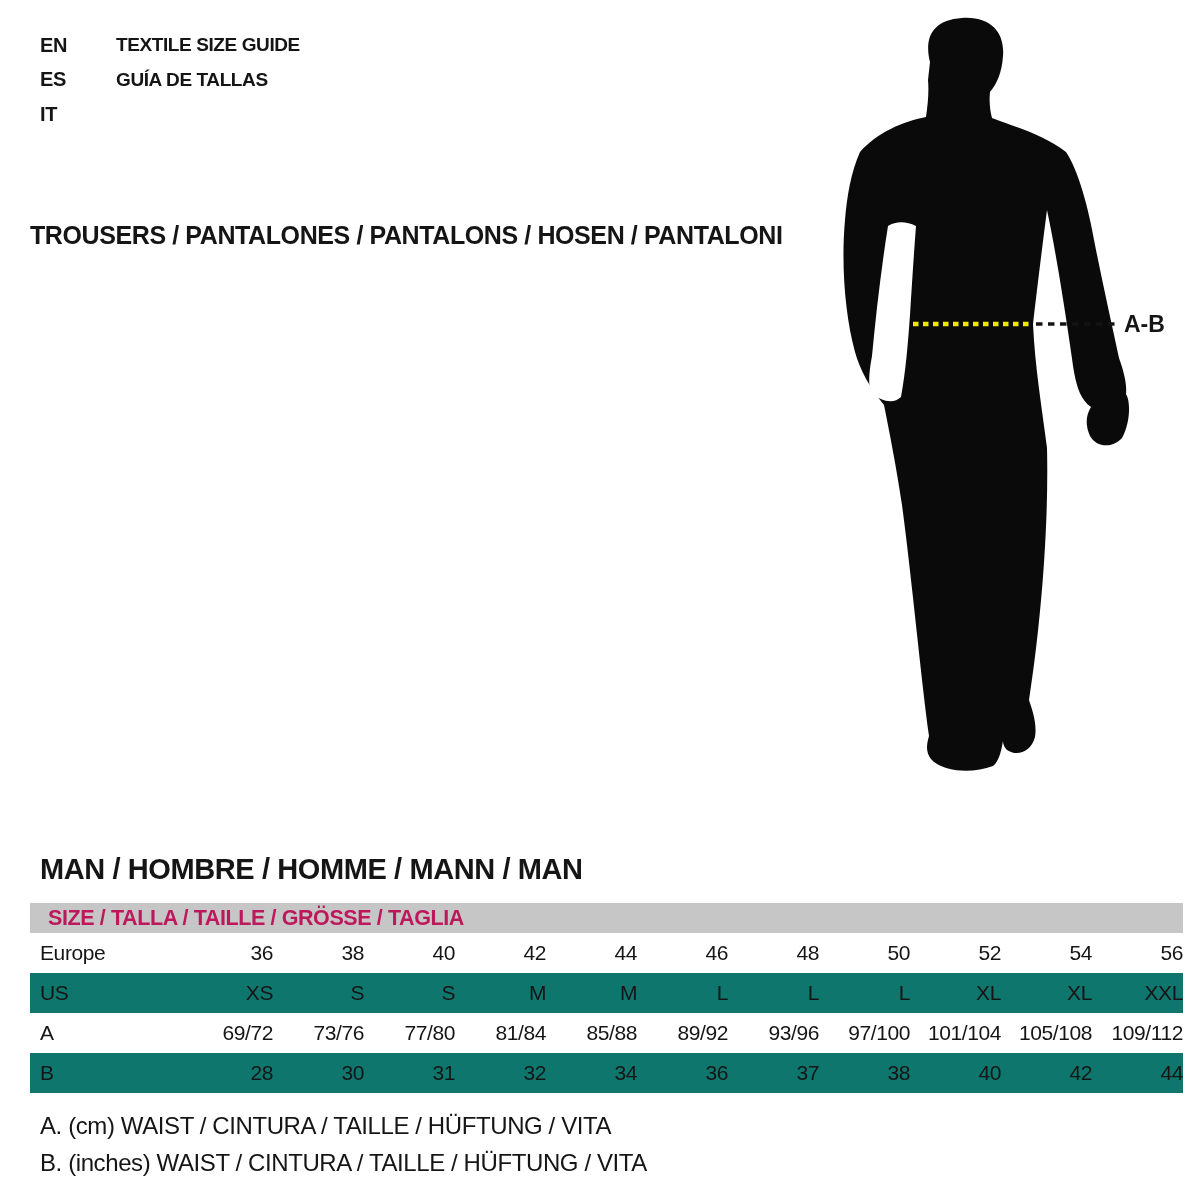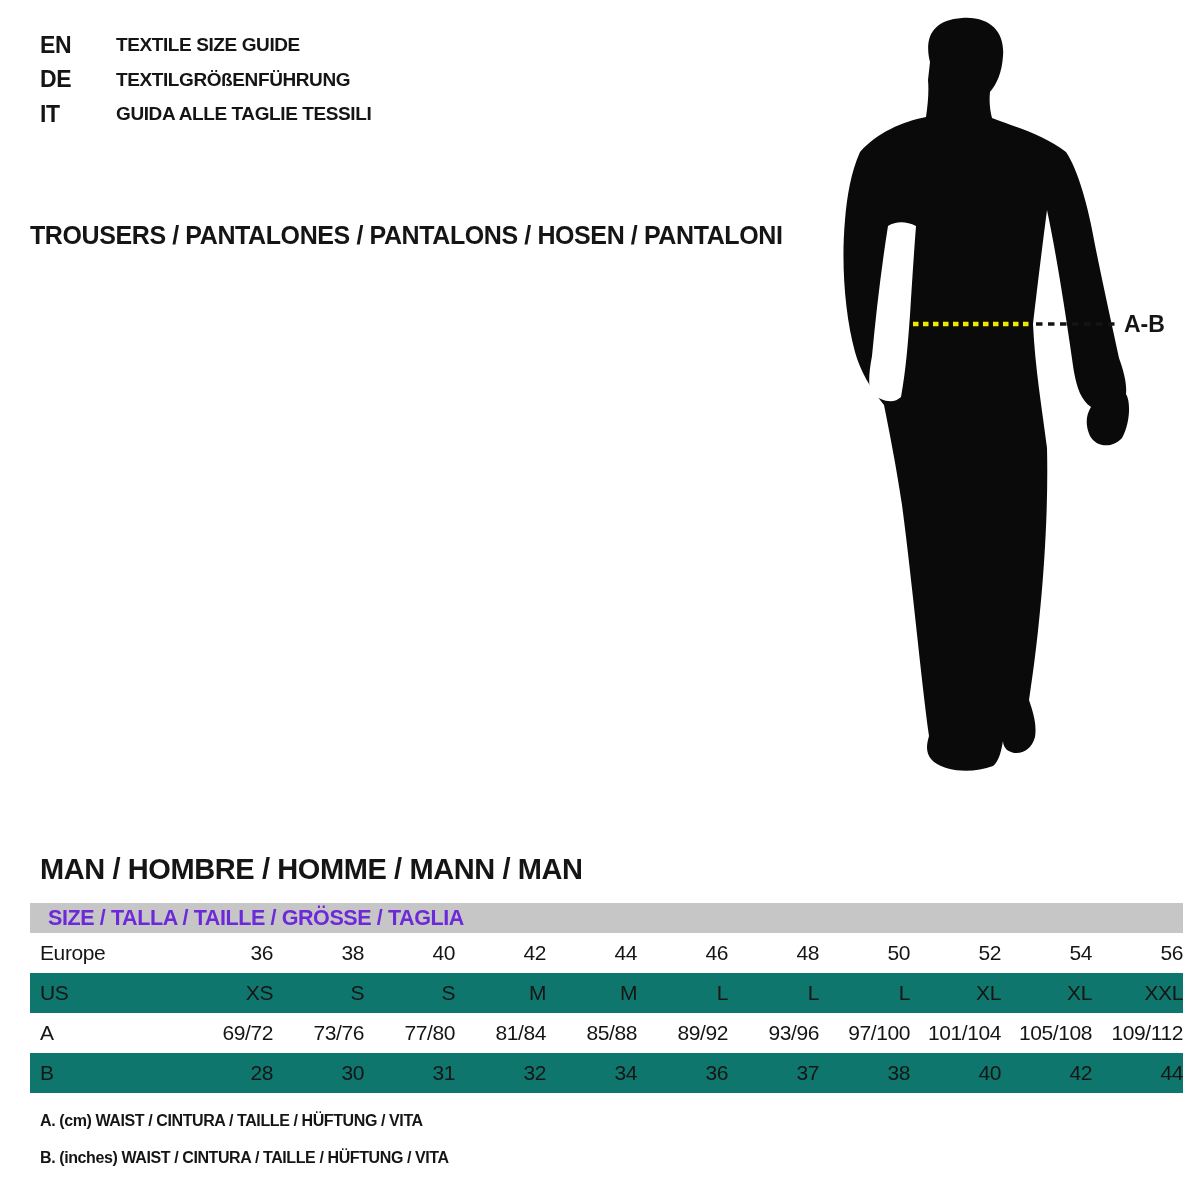--- a/index.html
+++ b/index.html
@@ -6,21 +6,21 @@
   body{
     width:1200px;height:1200px;position:relative;background:#ffffff;
     font-family:"Liberation Sans","DejaVu Sans",sans-serif;
     color:#151515;overflow:hidden;
   }
   .condensed{font-stretch:condensed;letter-spacing:-0.4px;}
 
   
   .lang-block{position:absolute;left:40px;top:28px;}
   .lang-row{display:flex;height:34.5px;align-items:center;}
-  .lang-code{width:76px;font-size:23px;font-weight:bold;}
+  .lang-code{width:76px;font-size:20px;font-weight:bold;}
   .lang-title{font-size:19px;font-weight:bold;}
 
   
   .category-title{
     position:absolute;left:30px;top:221px;
     font-size:25px;font-weight:bold;white-space:nowrap;
   }
 
   
   .figure-svg{position:absolute;left:810px;top:8px;width:360px;height:790px;}
@@ -31,51 +31,50 @@
 
   
   .section-heading{
     position:absolute;left:40px;top:853px;
     font-size:29px;font-weight:bold;white-space:nowrap;
   }
 
   
   .size-table{position:absolute;left:30px;top:903px;width:1153px;}
   .t-header{
-    height:30px;line-height:30px;background:#c6c6c6;color:#6d28d9;
+    height:30px;line-height:30px;background:#c6c6c6;color:#be185d;
     font-size:21.5px;font-weight:bold;padding-left:18px;
   }
   .t-row{
     display:grid;grid-template-columns:152px repeat(11,1fr);
     height:40px;align-items:center;
   }
   .t-row.stripe{background:#0f766e;}
   .t-label{font-size:21px;padding-left:10px;}
   .t-cell{font-size:21px;text-align:right;}
 
   
-  .note{position:absolute;left:40px;font-size:16px;font-weight:bold;white-space:nowrap;}
+  .note{position:absolute;left:40px;font-size:24px;font-weight:normal;white-space:nowrap;}
   .note-a{top:1112px;}
   .note-b{top:1149px;}
 </style>
 </head>
 <body>
 
 <div class="lang-block condensed">
   <div class="lang-row">
     <span class="lang-code">EN</span>
     <span class="lang-title">TEXTILE SIZE GUIDE</span>
   </div>
   <div class="lang-row">
-    <span class="lang-code">DE</span>
-    <span class="lang-title">TEXTILGRÖßENFÜHRUNG</span>
+    <span class="lang-code">ES</span>
+    <span class="lang-title">GUÍA DE TALLAS</span>
   </div>
   <div class="lang-row">
     <span class="lang-code">IT</span>
-    <span class="lang-title">GUIDA ALLE TAGLIE TESSILI</span>
   </div>
 </div>
 
 <div class="category-title condensed">TROUSERS / PANTALONES / PANTALONS / HOSEN / PANTALONI</div>
 
 <svg class="figure-svg" viewBox="810 8 360 790" xmlns="http://www.w3.org/2000/svg">
   <path fill="#0a0a0a" d="
     M930,62
     C924,38 932,20 962,18
     C992,16 1005,34 1003,56

